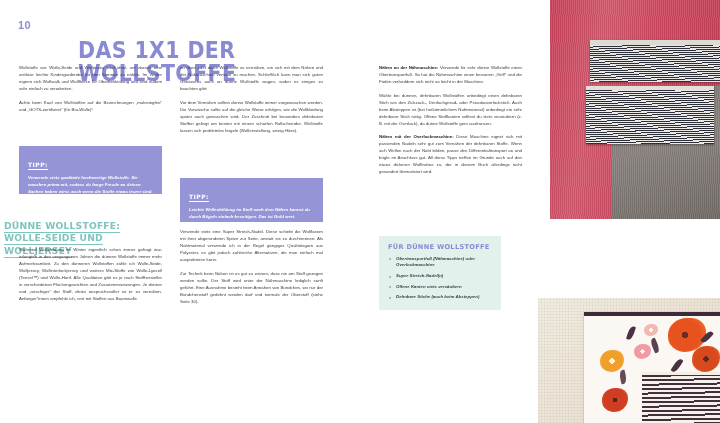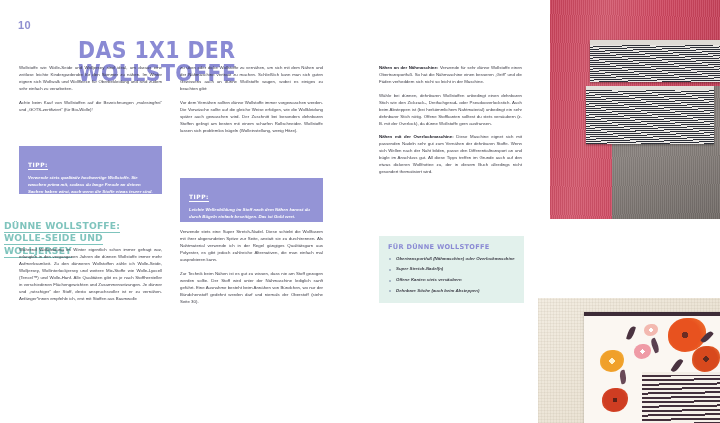--- a/index.html
+++ b/index.html
@@ -68,21 +68,21 @@
 
   
   .col-1-b{position:absolute;left:19px;top:246px;width:143px;
     font-size:4.35px;line-height:1.62;color:#3c3c46;text-align:justify;}
   .col-2-b{position:absolute;left:180px;top:228px;width:143px;
     font-size:4.35px;line-height:1.62;color:#3c3c46;text-align:justify;}
   .col-2-b p{margin:0 0 6.5px 0;}
 
   
   .green-box{
-    position:absolute;left:379px;top:236px;width:145px;
+    position:absolute;left:379px;top:236px;width:122px;
     background:#e2f1ec;box-sizing:border-box;
     padding:8px 9px 9px 9px;
   }
   .green-head{
     font-size:6.6px;font-weight:700;color:#8a8ad4;letter-spacing:.3px;
     font-family:"DejaVu Sans", sans-serif;text-transform:uppercase;
     margin-bottom:5px;line-height:1;
   }
   .green-list{list-style:none;margin:0;padding:0;}
   .green-list li{

